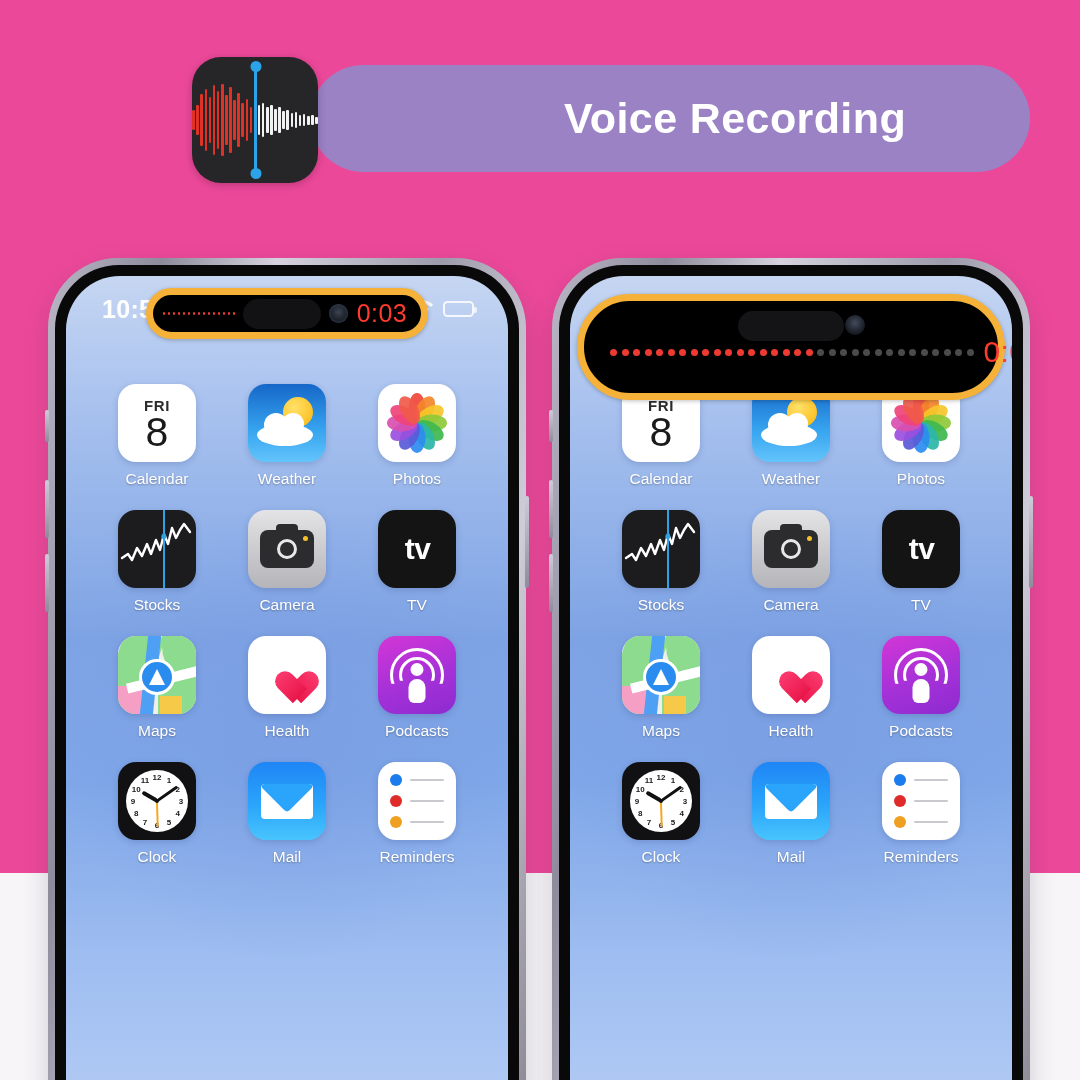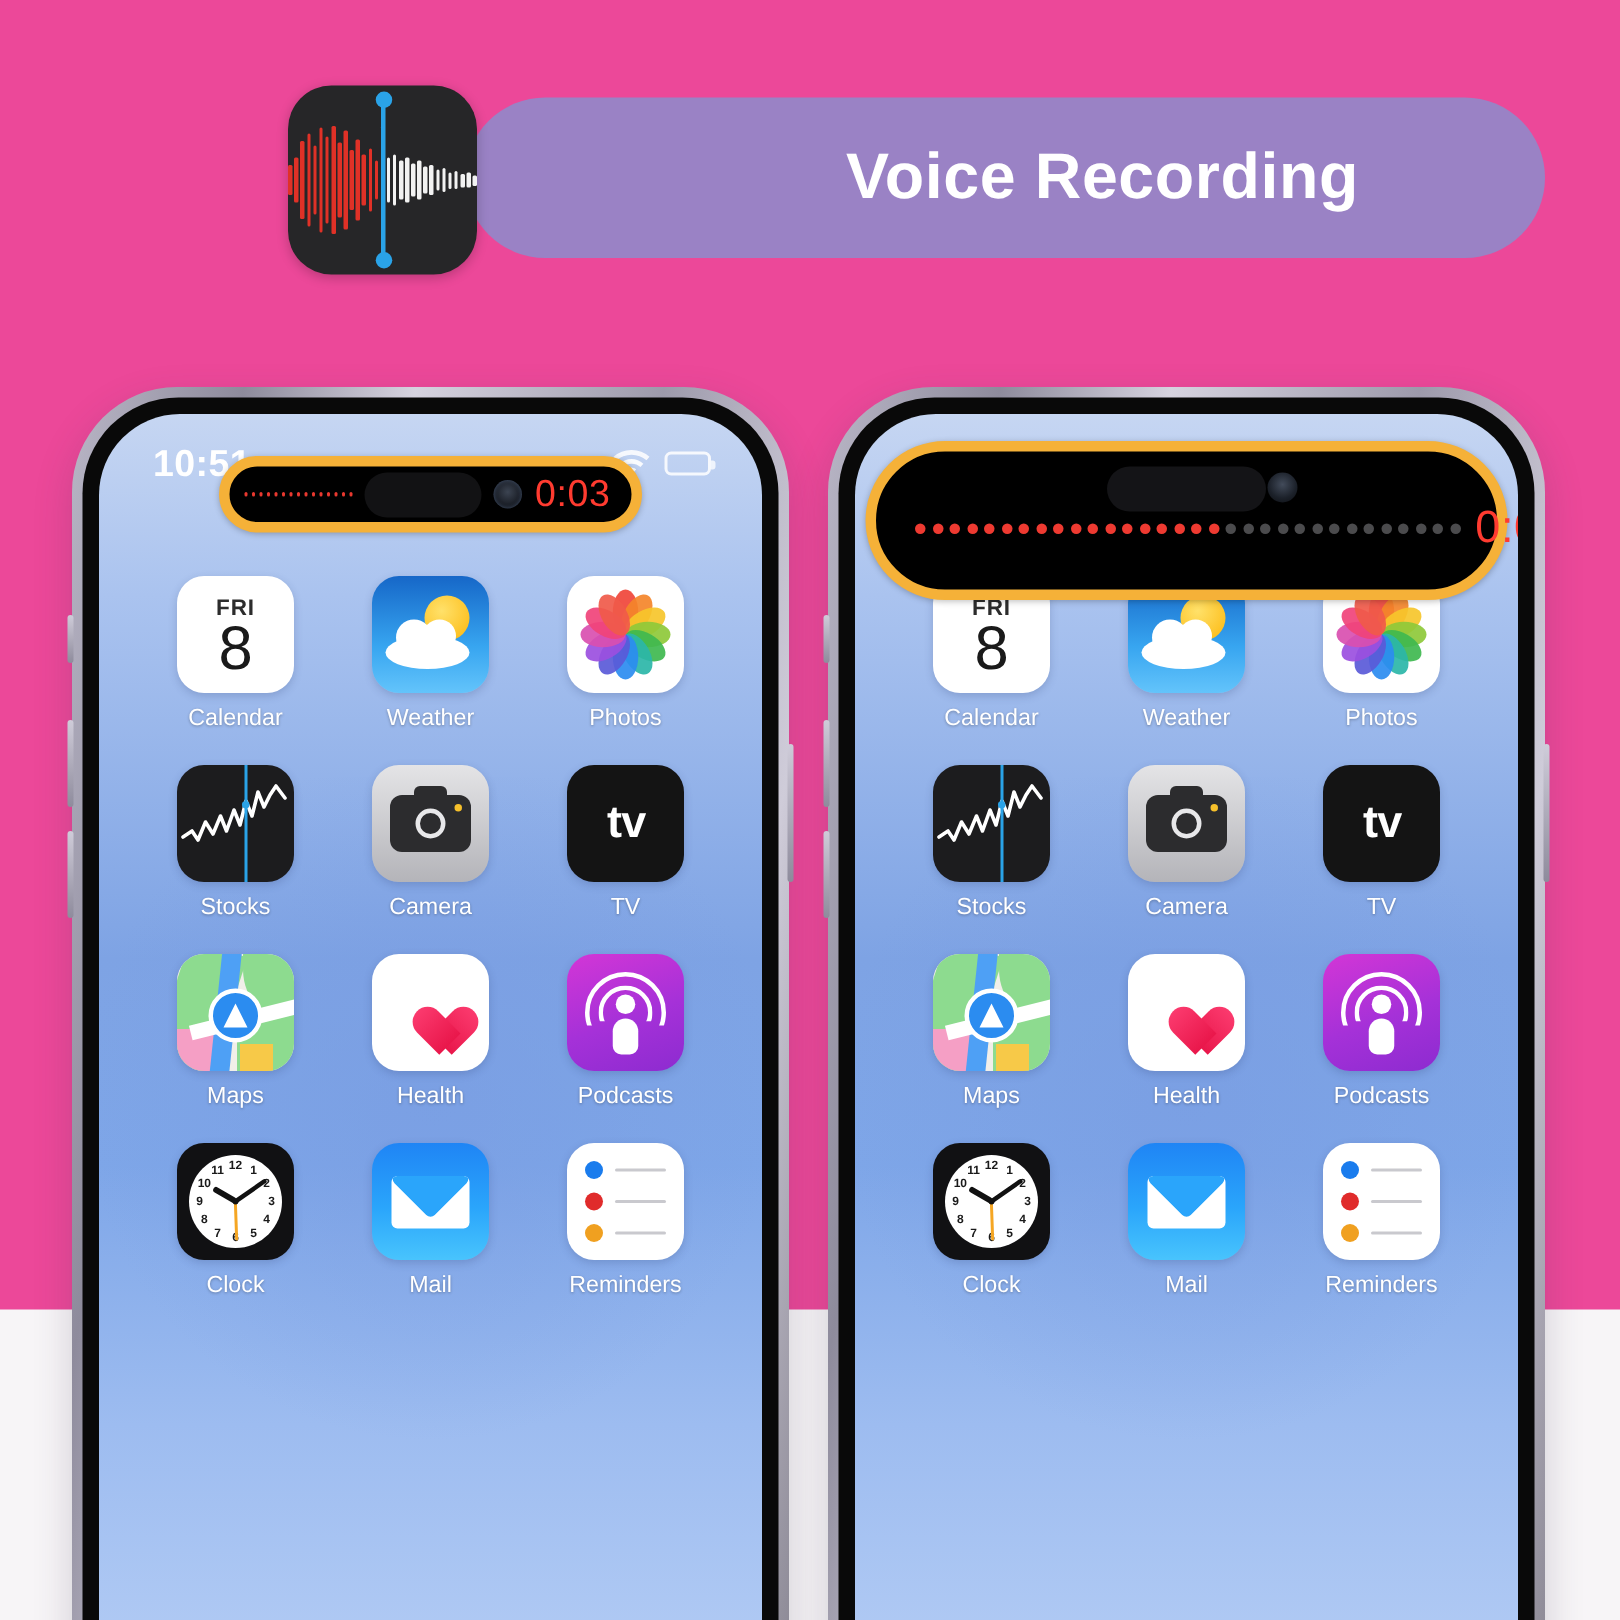--- a/index.html
+++ b/index.html
@@ -98,21 +98,21 @@
   .batt-fill { height: 100%; width: 62%; background: #ffffff; border-radius: 2.5px; }
 
   
   .island-ring {
     position: absolute; z-index: 6;
     border: 7px solid #f5b138; background: #000;
     box-shadow: 0 1px 4px rgba(0,0,0,0.25);
   }
   
   .island-compact {
-    left: 50%; transform: translateX(-50%); top: 28px;
+    left: 50%; transform: translateX(-50%); top: 12px;
     width: 282px; height: 51px; border-radius: 32px;
     display: flex; align-items: center; padding: 0 14px 0 10px; text-align: center;
   }
   .mini-wave { display: flex; align-items: center; gap: 2.6px; height: 8px; }
   .mw { width: 2.4px; height: 2.4px; border-radius: 50%; background: #e8382f; }
   .island-compact .sensor-pill {
     flex: 1; height: 30px; margin: 0 8px; background: #121214; border-radius: 16px;
   }
   .cam-dot {
     width: 19px; height: 19px; border-radius: 50%;

